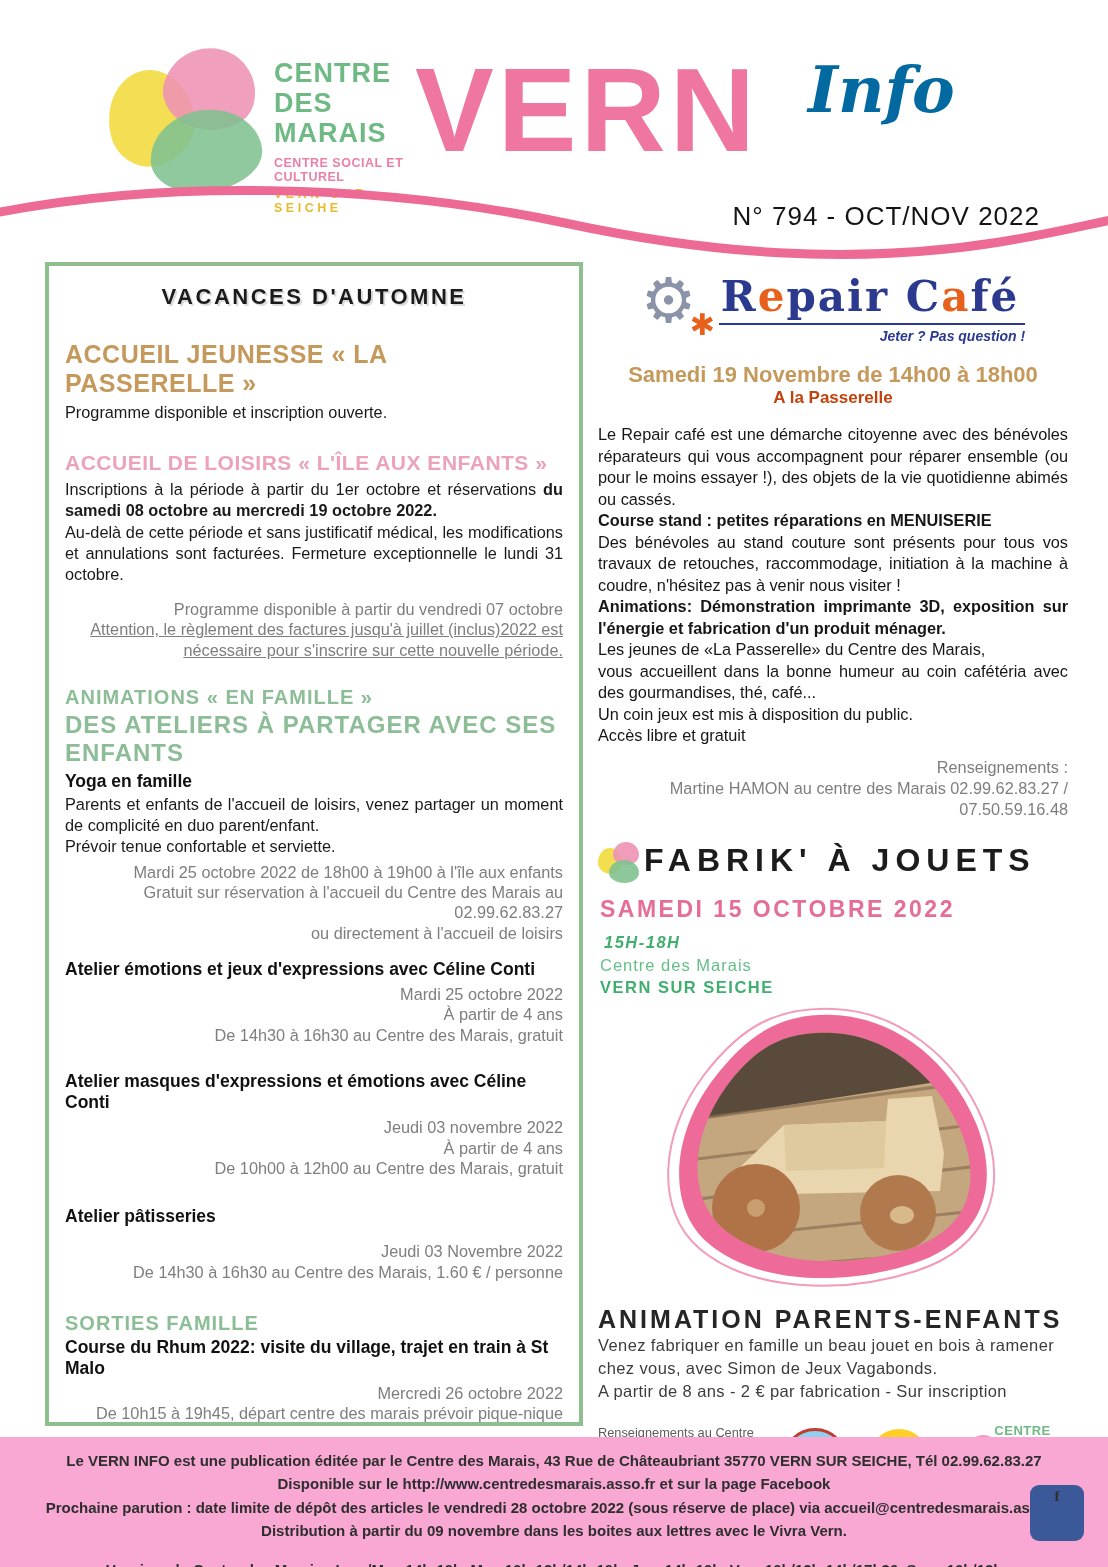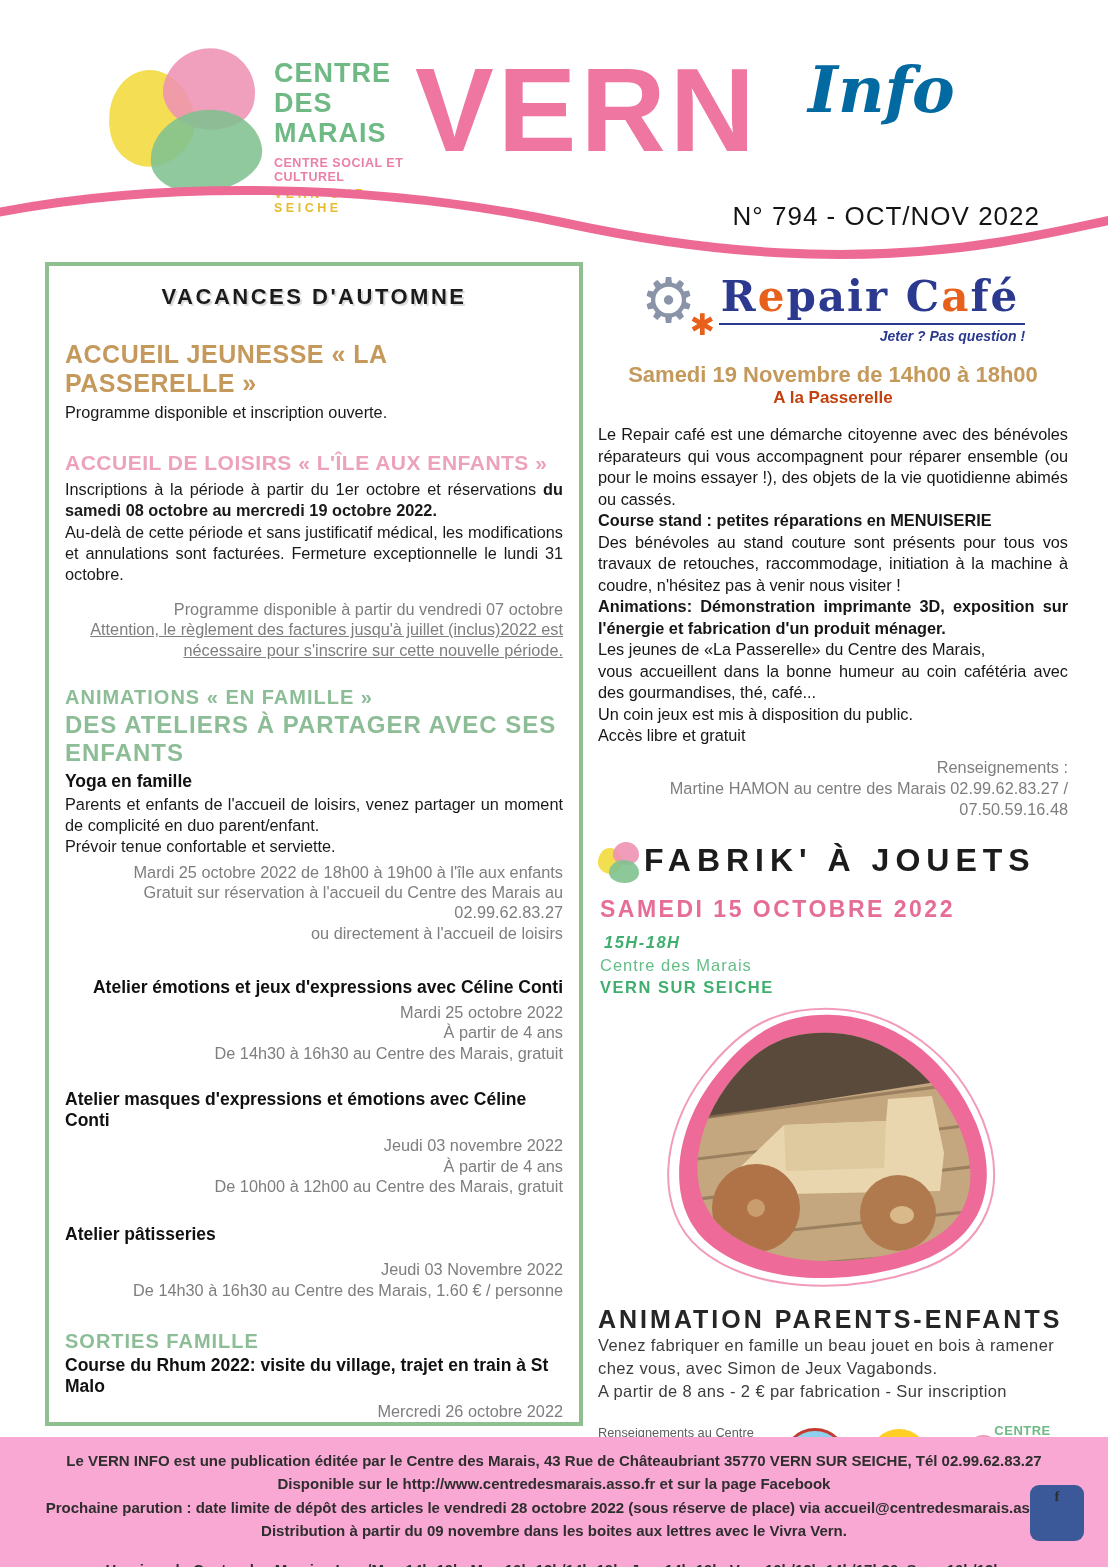--- a/index.html
+++ b/index.html
@@ -151,21 +151,21 @@
 
     <div class="ev-title" style="margin-top:2px;">Yoga en famille</div>
     <p class="body-p">Parents et enfants de l'accueil de loisirs, venez partager un moment de complicité en duo parent/enfant.</p>
     <p class="body-p">Prévoir tenue confortable et serviette.</p>
     <div class="notes">
       <div>Mardi 25 octobre 2022 de 18h00 à 19h00 à l'île aux enfants</div>
       <div>Gratuit sur réservation à l'accueil du Centre des Marais au 02.99.62.83.27</div>
       <div>ou directement à l'accueil de loisirs</div>
     </div>
 
-    <div class="ev-title" style="margin-top:34px;text-align:right;">Atelier émotions et jeux d'expressions avec Céline Conti</div>
+    <div class="ev-title" style="margin-top:16px;">Atelier émotions et jeux d'expressions avec Céline Conti</div>
     <div class="notes">
       <div>Mardi 25 octobre 2022</div>
       <div>À partir de 4 ans</div>
       <div>De 14h30 à 16h30 au Centre des Marais, gratuit</div>
     </div>
 
     <div class="ev-title" style="margin-top:26px;">Atelier masques d'expressions et émotions avec Céline Conti</div>
     <div class="notes">
       <div>Jeudi 03 novembre 2022</div>
       <div>À partir de 4 ans</div>

